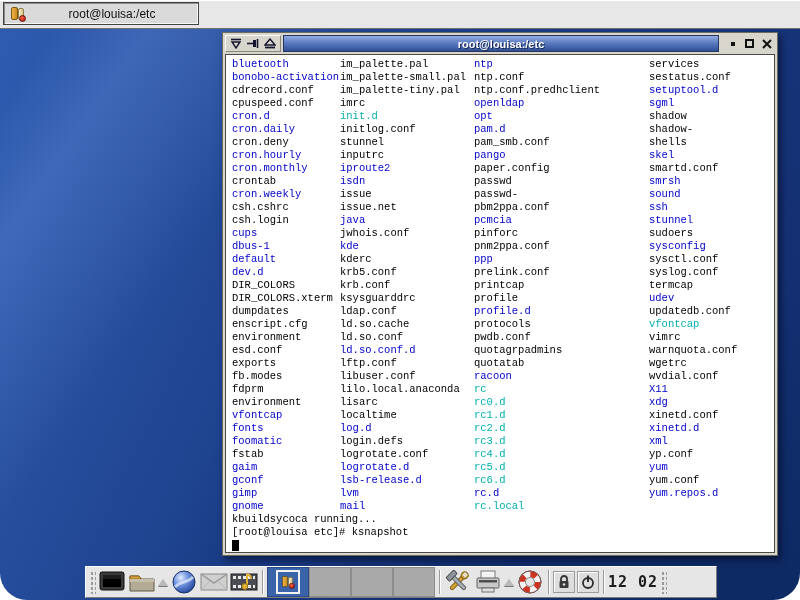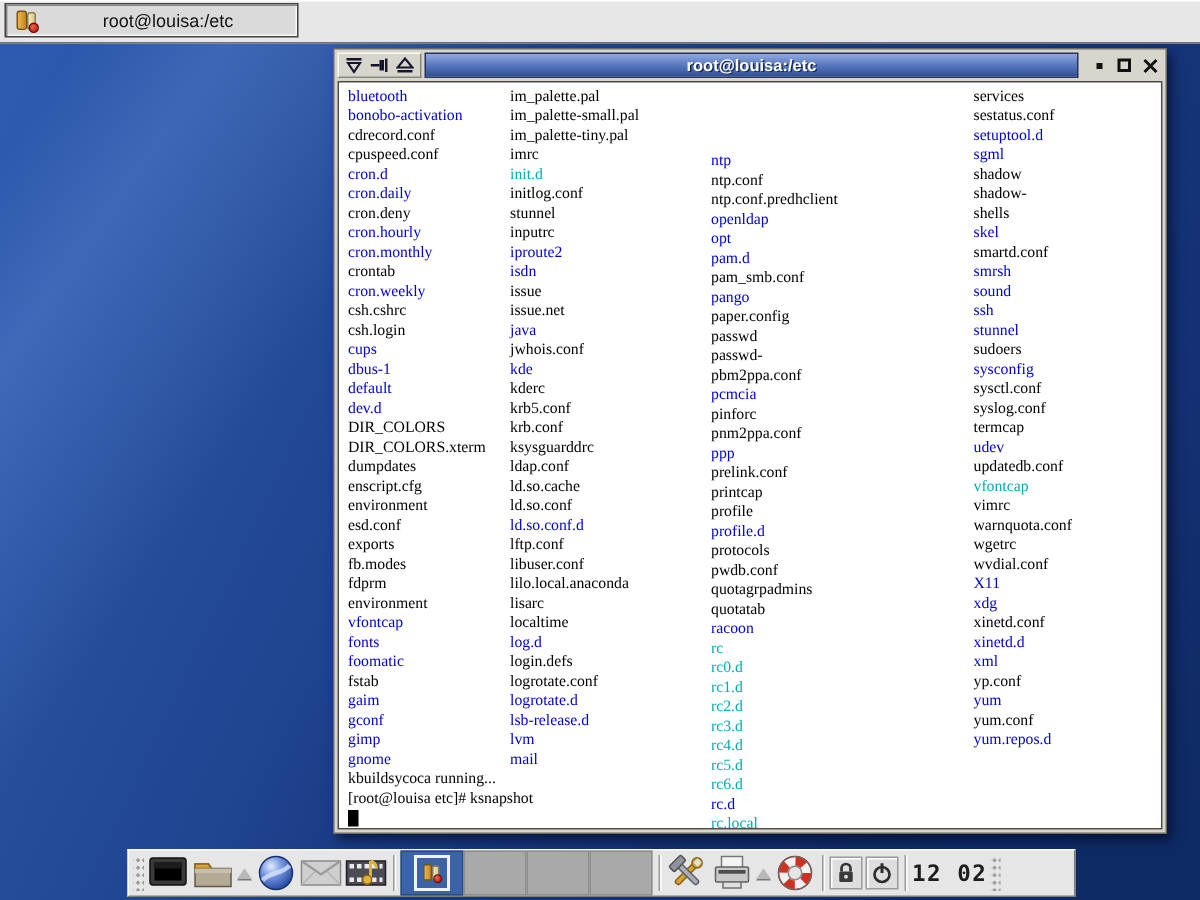--- a/index.html
+++ b/index.html
@@ -1,21 +1,21 @@
 <!DOCTYPE html>
 <html style="--dir: #0000cc; --file: #000000; --link: #00b0b0;"><head>
 <meta charset="utf-8">
 <style>
   html,body{margin:0;padding:0;width:800px;height:600px;overflow:hidden;
     font-family:"Liberation Sans",sans-serif;}
   .desktop{position:absolute;inset:0;width:800px;height:600px;
     background:
       linear-gradient(125deg, rgba(110,150,225,0) 6%, rgba(110,150,225,.30) 14%, rgba(110,150,225,0) 30%),
       radial-gradient(130% 100% at 90% 100%, #0e2a64 0%, rgba(14,42,100,0) 55%),
-      linear-gradient(115deg,#2f5cb2 0%,#27509f 20%,#1c3f8a 45%,#17357b 70%,#122c6a 100%);}
+      linear-gradient(115deg,#2f5cb2 0%,#27509f 20%,#1c3f8a 45%,#17357b 70%,#122c6a 100%); border-radius: 27px;}
 
   
   .taskbar{position:absolute;left:0;top:0;width:800px;height:28px;background:#e7e7e7;
     border-bottom:1px solid #707070;box-shadow:inset 0 1px 0 #ffffff;}
   .task-button{position:absolute;left:3px;top:2px;width:196px;height:23px;background:#dadada;
     border:1px solid #444;box-shadow:inset 1px 1px 0 #8a8a8a, inset -1px -1px 0 #f8f8f8;
     display:flex;align-items:center;gap:6px;padding:0 6px;box-sizing:border-box;cursor:pointer;}
   .task-button .lbl{flex:1;text-align:center;font-size:12px;color:#111;white-space:nowrap;overflow:hidden;}
 
   
@@ -39,25 +39,25 @@
     background:linear-gradient(180deg,#92aadf 0%,#5d7dc2 45%,#2e4e96 100%);
     border:1px solid #27355f;box-sizing:border-box;}
   .titlebar span{font-size:11px;font-weight:bold;color:#fff;text-shadow:1px 1px 0 #1d2a50;white-space:nowrap;}
   .winbtns{width:54px;display:flex;align-items:center;justify-content:flex-end;gap:6px;padding-right:3px;box-sizing:border-box;}
   .winbtns .wb{display:flex;align-items:center;justify-content:center;width:11px;height:11px;cursor:pointer;}
   .wb-min i{display:block;width:4px;height:4px;background:#111;}
   .wb-max i{display:block;width:9px;height:9px;border:2px solid #111;box-sizing:border-box;}
 
   .termwrap{position:absolute;left:2px;right:2px;top:21px;bottom:2px;background:#fff;border:1px solid #4c4a42;}
   .term{position:absolute;inset:0;padding:3px 12px 0 6px;cursor:text;
-    font-family:Liberation Serif, serif;font-size:10.5px;line-height:13px;color:var(--file,#000);}
+    font-family:Liberation Mono, monospace;font-size:10.5px;line-height:13px;color:var(--file,#000);}
   .lscols{position:relative;height:455px;}
   .lscol{position:absolute;top:0;white-space:nowrap;}
   .lscol.c0{left:0;}   .lscol.c1{left:108px;}
-  .lscol.c2{left:242px;margin-top:43px;}.lscol.c3{left:377px;margin-left:40px;}
+  .lscol.c2{left:242px;}.lscol.c3{left:377px;margin-left:40px;}
   .lsrow{height:13px;}
   .lsrow.d{color:var(--dir,#0000cc);}
   .lsrow.f{color:var(--file,#000);}
   .lsrow.l{color:var(--link,#00b0b0);}
   .termline{height:13px;white-space:pre;}
   .cursor{display:inline-block;width:7px;height:11px;background:#000;vertical-align:middle;}
 
   
   .panel{position:absolute;left:85px;top:566px;width:632px;height:32px;background:#e6e6e6;
     border:1px solid;border-color:#fbfbfb #7c7c7c #7c7c7c #fbfbfb;box-sizing:border-box;

